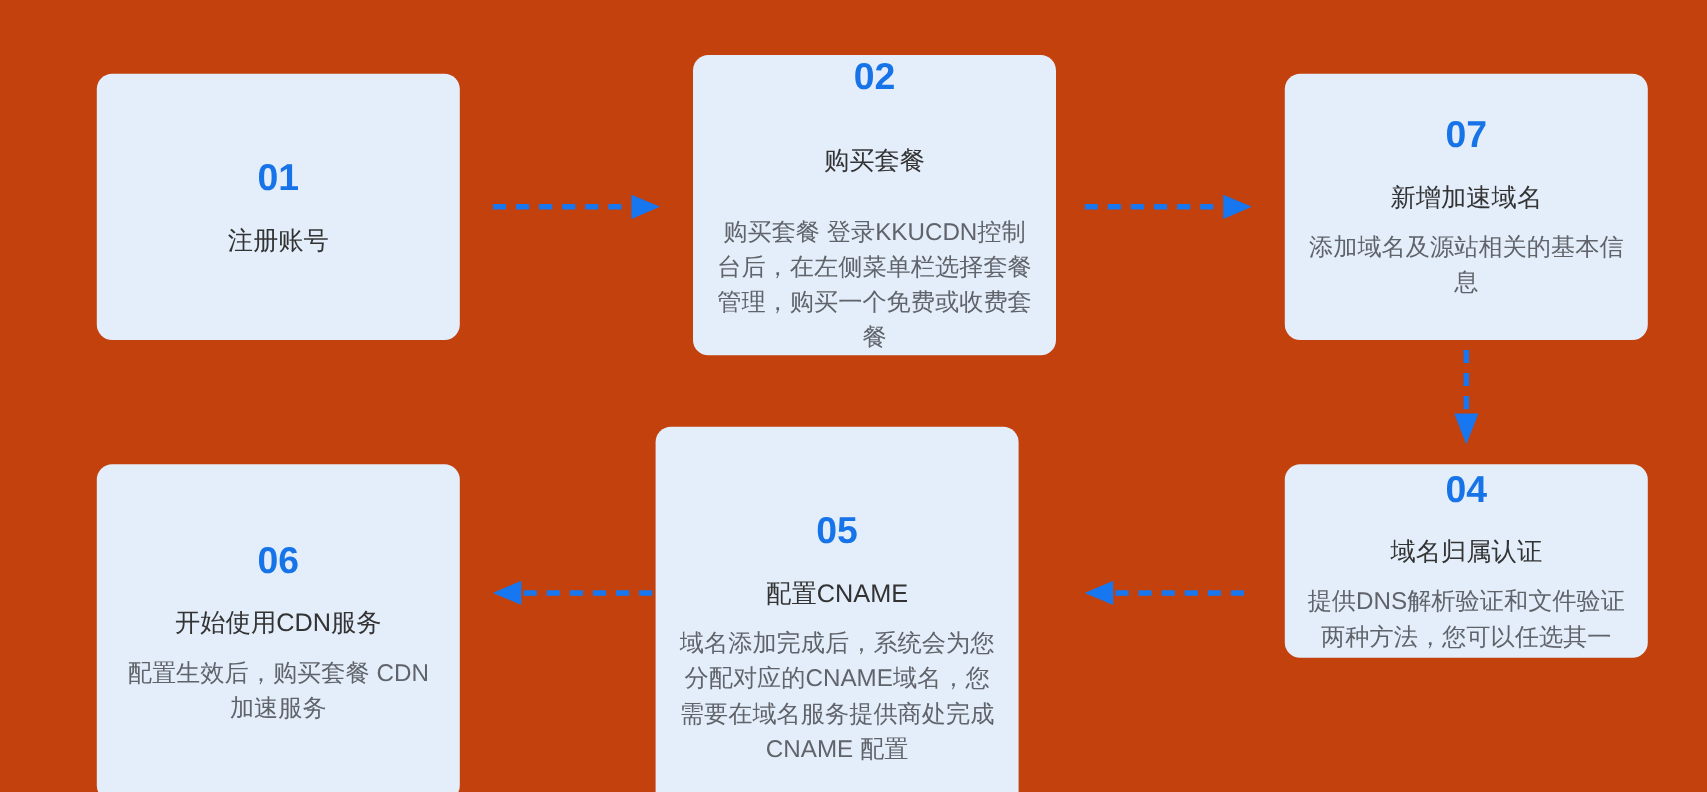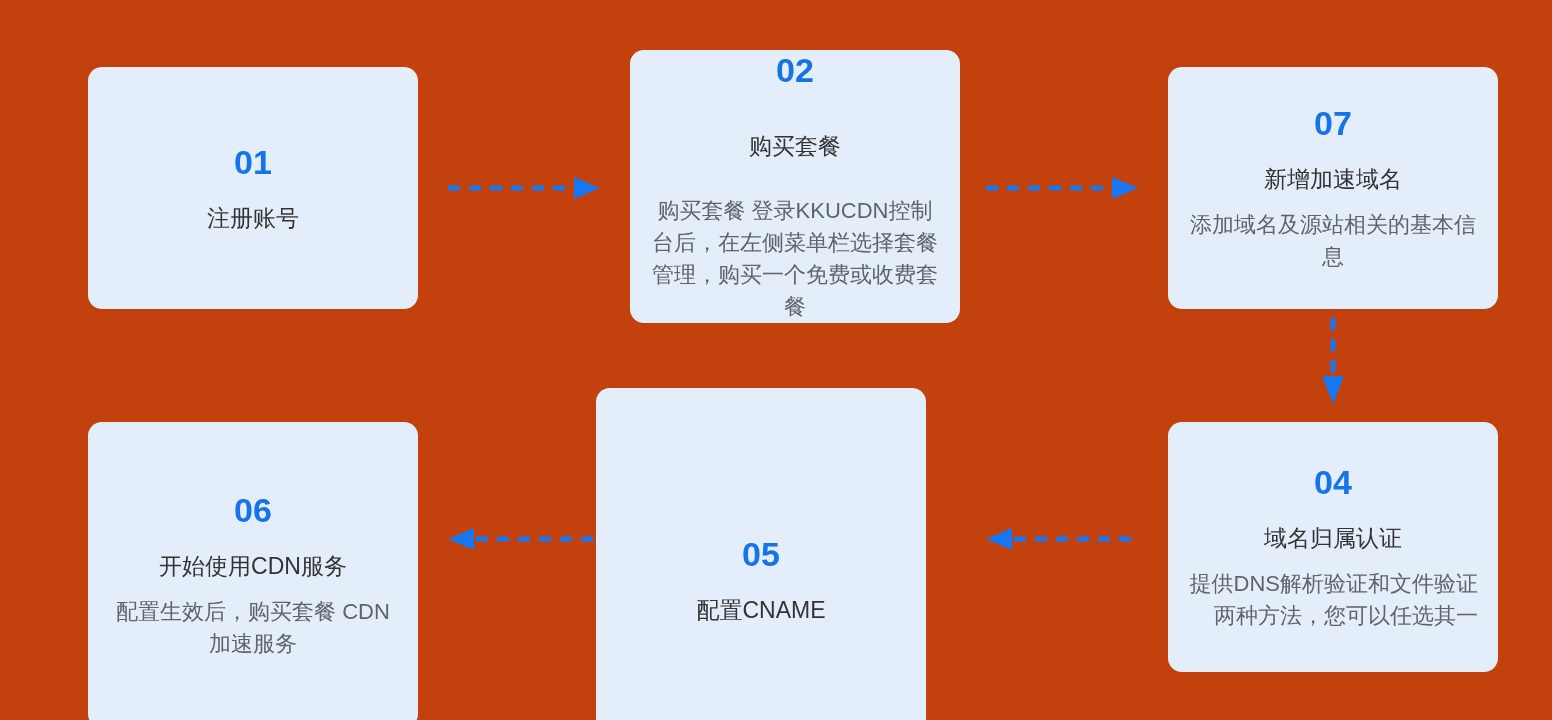--- a/index.html
+++ b/index.html
@@ -45,21 +45,21 @@
   }
   .step-desc {
     color: #60646a;
     font-size: 22px;
     line-height: 32px;
     margin-top: 14px;
   }
   #card1 { left: 88px;   top: 67px;  height: 242px; }
   #card2 { left: 630px;  top: 50px;  height: 273px; justify-content: space-between; }
   #card3 { left: 1168px; top: 67px;  height: 242px; }
-  #card4 { left: 1168px; top: 422px; height: 250px; text-align: right; }
+  #card4 { left: 1168px; top: 422px; height: 176px; }
   #card5 { left: 596px;  top: 388px; height: 384px; }
   #card6 { left: 88px;   top: 422px; height: 306px; }
   .arrow { position: absolute; }
   #arrow1 { left: 448px;  top: 175px; }
   #arrow2 { left: 986px;  top: 175px; }
   #arrow3 { left: 1320px; top: 318px; }
   #arrow4 { left: 986px;  top: 526px; }
   #arrow5 { left: 448px;  top: 526px; }
 </style>
 </head>
@@ -86,20 +86,21 @@
 
   <div class="card" id="card4">
     <div class="step-number">04</div>
     <div class="step-title">域名归属认证</div>
     <div class="step-desc">提供DNS解析验证和文件验证两种方法，您可以任选其一</div>
   </div>
 
   <div class="card" id="card5">
     <div class="step-number">05</div>
     <div class="step-title">配置CNAME</div>
+    <div class="step-desc">域名添加完成后，系统会为您分配对应的CNAME域名，您需要在域名服务提供商处完成CNAME 配置</div>
   </div>
 
   <div class="card" id="card6">
     <div class="step-number">06</div>
     <div class="step-title">开始使用CDN服务</div>
     <div class="step-desc">配置生效后，购买套餐 CDN 加速服务</div>
   </div>
 
   <div class="arrow" id="arrow1">
     <svg width="154" height="26">

